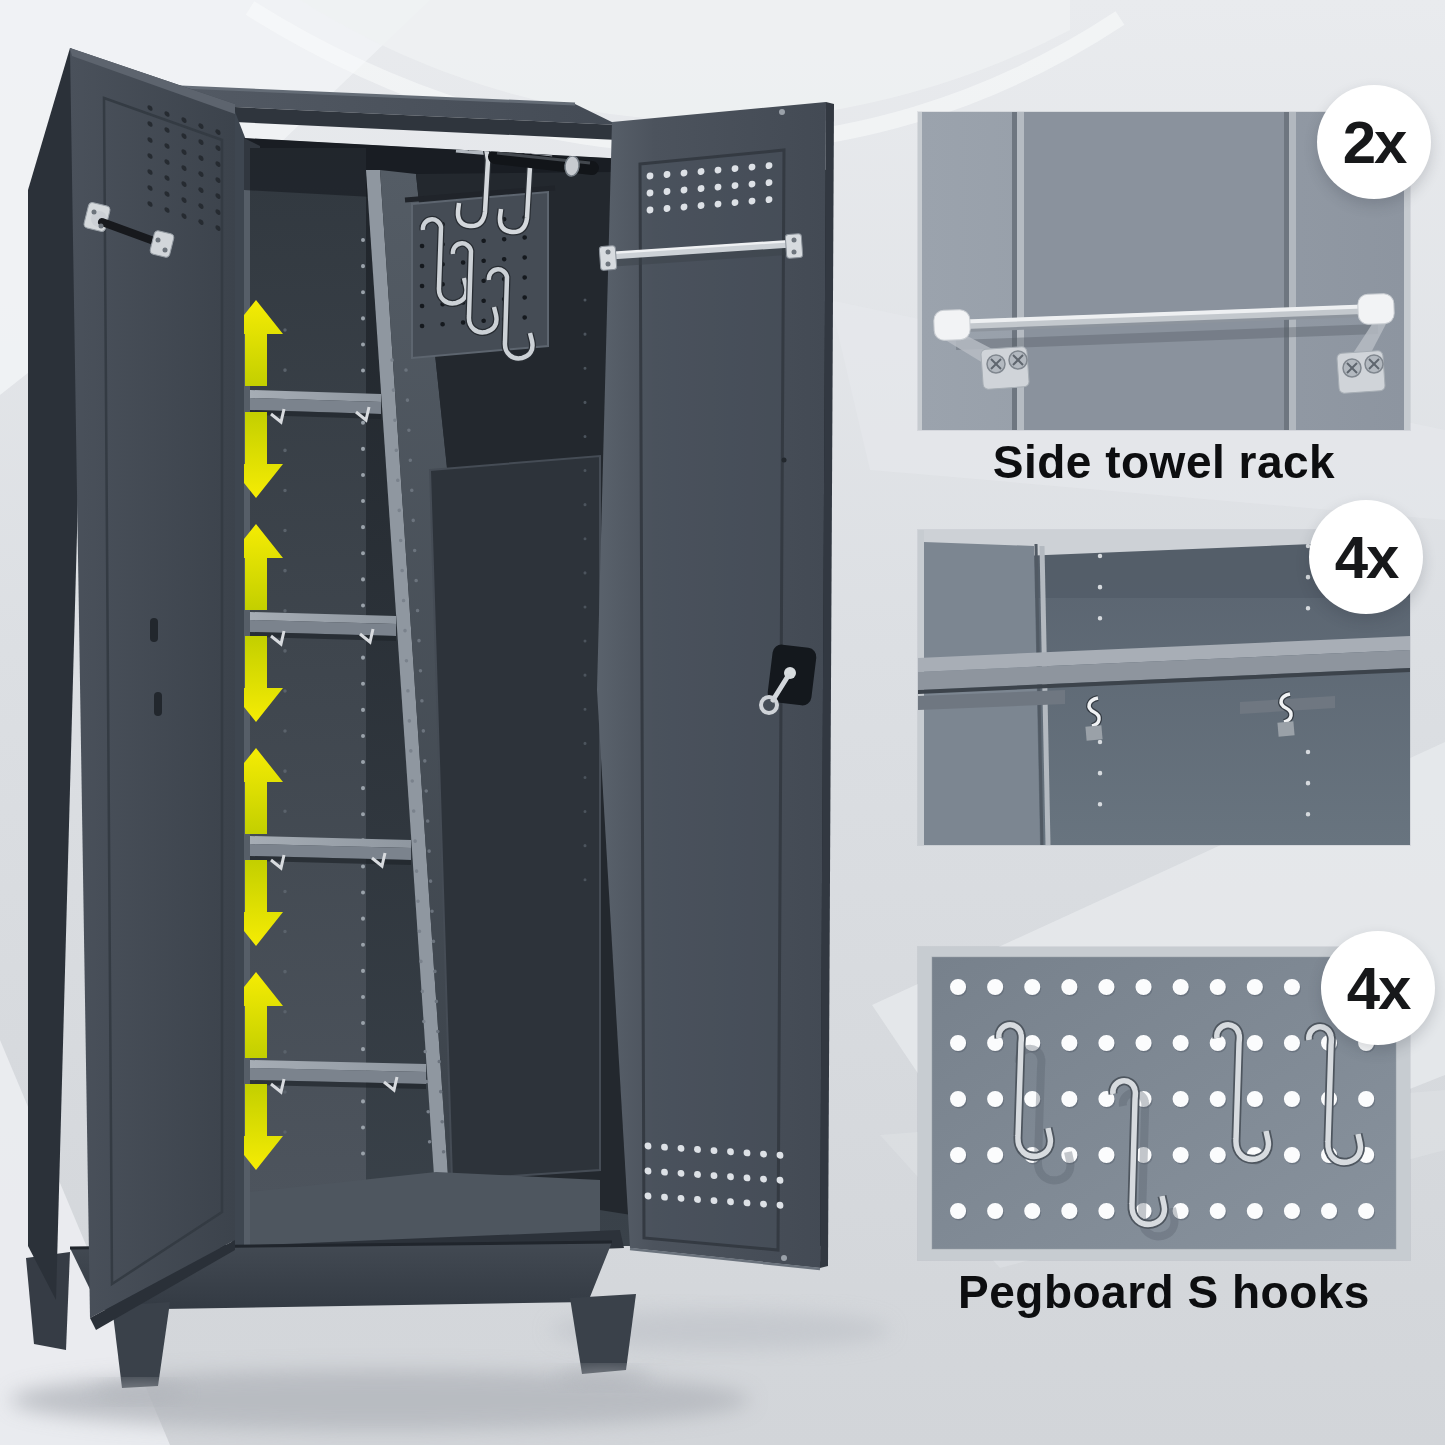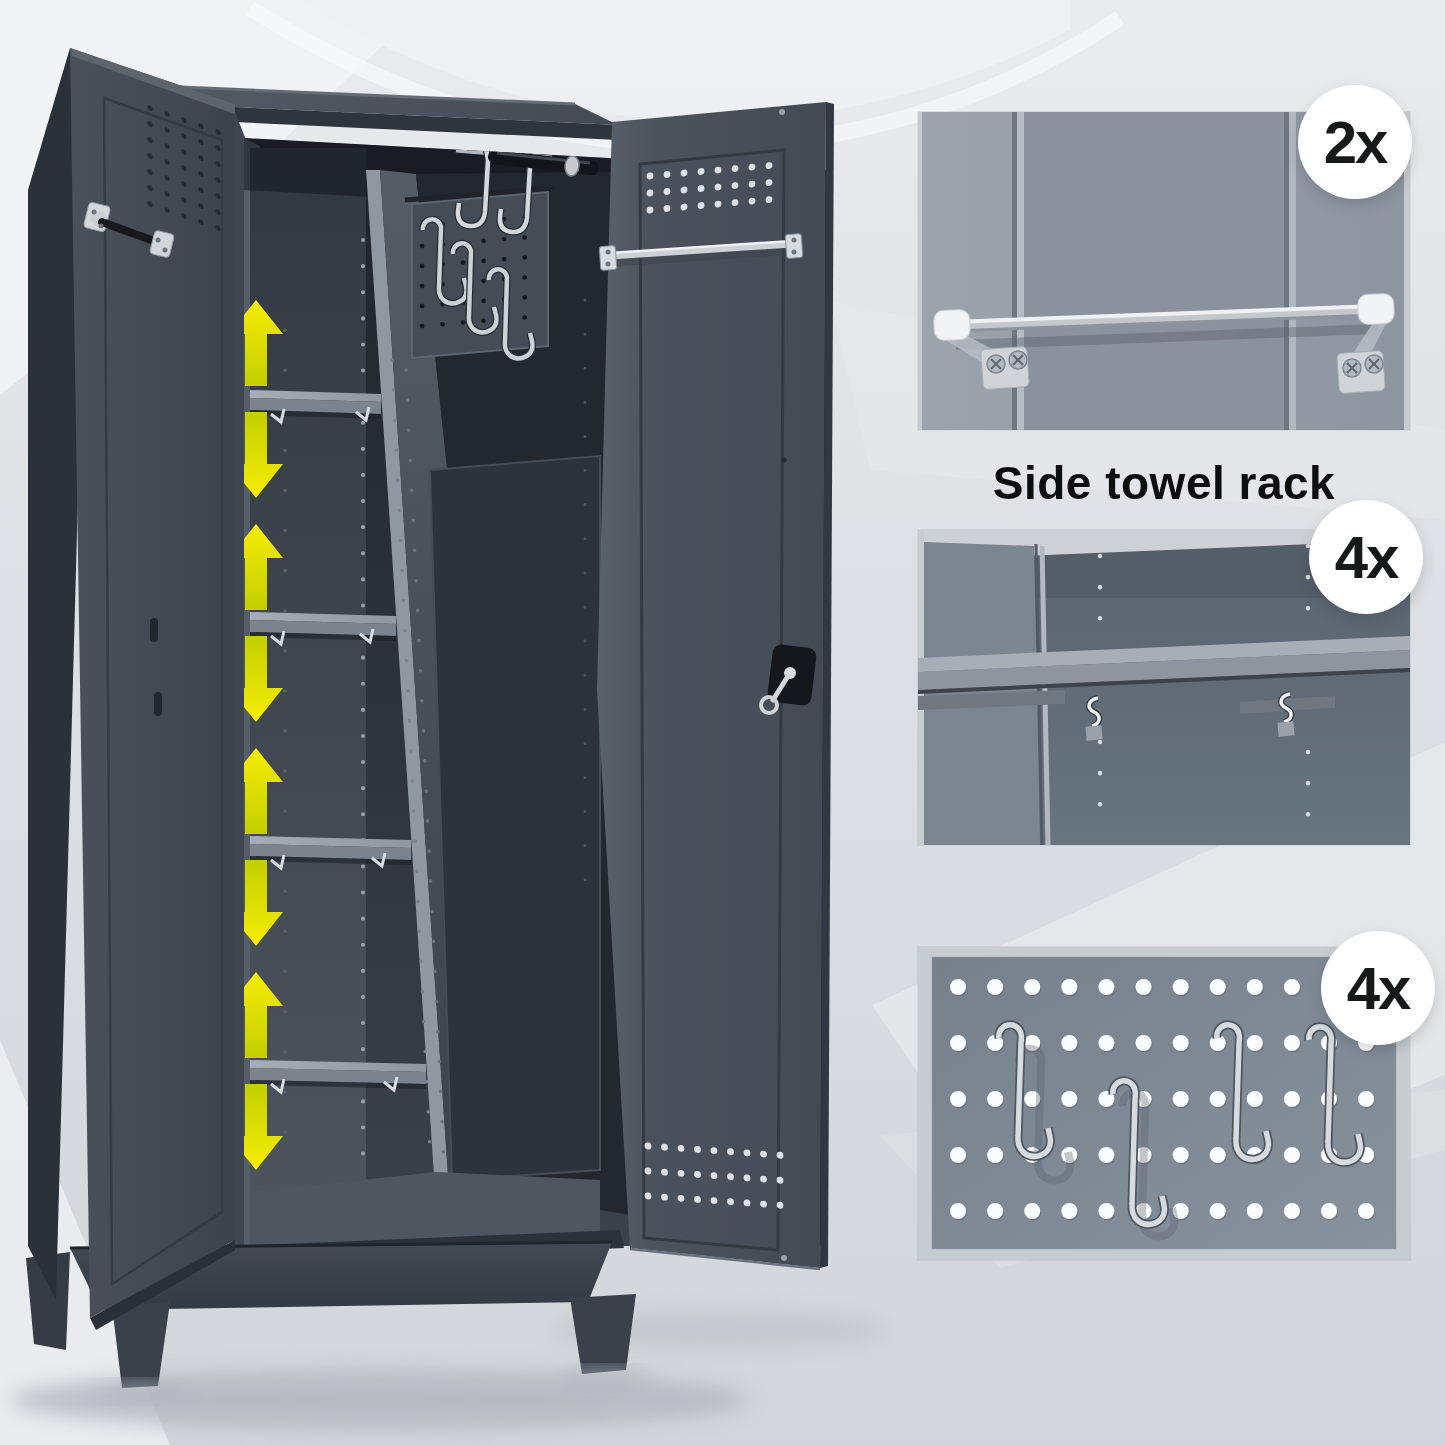--- a/index.html
+++ b/index.html
@@ -11,21 +11,21 @@
   .scene{position:absolute;left:0;top:0;width:1445px;height:1445px;}
   .callout{position:absolute;left:918px;width:492px;}
   .photo{display:block;width:492px;box-shadow:0 0 0 1px rgba(120,128,138,.15);}
   .badge{
     position:absolute;width:114px;height:114px;border-radius:50%;
     background:#ffffff;display:flex;align-items:center;justify-content:center;
     font-weight:bold;font-size:60px;letter-spacing:-2px;color:#17181a;
     box-shadow:0 6px 14px rgba(40,45,55,.18);
   }
   .caption{
-    margin-top:26px;text-align:center;font-weight:bold;font-size:46px;
+    margin-top:5px;text-align:center;font-weight:bold;font-size:46px;
     color:#0d0e10;letter-spacing:.5px;white-space:nowrap;
   }
 </style>
 </head>
 <body>
 
 <div class="stage">
 
   <svg class="scene" viewBox="0 0 1445 1445">
     <defs>
@@ -403,21 +403,21 @@
       <g>
         <rect x="420" y="240" width="46" height="40" rx="5" fill="#d0d4d9" stroke="#a6adb4" transform="rotate(-4 443 260)"></rect>
         <circle cx="434" cy="256" r="9" fill="#b3b9c0" stroke="#80878f" stroke-width="1.5"></circle>
         <line x1="429" y1="251" x2="439" y2="261" stroke="#5f666e" stroke-width="2"></line>
           <line x1="439" y1="251" x2="429" y2="261" stroke="#5f666e" stroke-width="2"></line>
         <circle cx="456" cy="252" r="9" fill="#b3b9c0" stroke="#80878f" stroke-width="1.5"></circle>
         <line x1="451" y1="247" x2="461" y2="257" stroke="#5f666e" stroke-width="2"></line>
           <line x1="461" y1="247" x2="451" y2="257" stroke="#5f666e" stroke-width="2"></line>
       </g>
     </svg>
-    <div class="badge" style="left:380px;top:-27px;text-align:center;">2x</div>
+    <div class="badge" style="left:399px;top:-27px;text-align:center;">2x</div>
     <figcaption class="caption">Side towel rack</figcaption>
   </figure>
 
   <figure class="callout" style="top:530px;margin:0;">
     <svg class="photo" viewBox="0 0 492 315" style="height:315px">
       <defs>
         <linearGradient id="p2" x1="0" y1="0" x2="0" y2="1">
           <stop offset="0" stop-color="#59636f"></stop>
             <stop offset="1" stop-color="#68747f"></stop>
         </linearGradient>
@@ -481,15 +481,16 @@
         <path d="M195,147 a11,11 0 1 1 22,-4 c1,3 0,7 0,10 l-3,104 c-1,15 9,22 20,20 c9,-2 14,-9 12,-19 l-2,-9" transform="translate(10,12)" stroke="#59626e" stroke-width="8" opacity=".35"></path>
         <path d="M195,147 a11,11 0 1 1 22,-4 c1,3 0,7 0,10 l-3,104 c-1,15 9,22 20,20 c9,-2 14,-9 12,-19 l-2,-9" stroke="#4e565f" stroke-width="9"></path>
         <path d="M195,147 a11,11 0 1 1 22,-4 c1,3 0,7 0,10 l-3,104 c-1,15 9,22 20,20 c9,-2 14,-9 12,-19 l-2,-9" stroke="#d7dbdf" stroke-width="5.5"></path>
         <path d="M299,91 a11,11 0 1 1 22,-4 c1,3 0,7 0,10 l-3,95 c-1,15 9,22 20,20 c9,-2 14,-9 12,-19 l-2,-9" stroke="#4e565f" stroke-width="9"></path>
         <path d="M299,91 a11,11 0 1 1 22,-4 c1,3 0,7 0,10 l-3,95 c-1,15 9,22 20,20 c9,-2 14,-9 12,-19 l-2,-9" stroke="#d7dbdf" stroke-width="5.5"></path>
         <path d="M391,93 a11,11 0 1 1 22,-4 c1,3 0,7 0,10 l-3,96 c-1,15 9,22 20,20 c9,-2 14,-9 12,-19 l-2,-9" stroke="#4e565f" stroke-width="9"></path>
         <path d="M391,93 a11,11 0 1 1 22,-4 c1,3 0,7 0,10 l-3,96 c-1,15 9,22 20,20 c9,-2 14,-9 12,-19 l-2,-9" stroke="#d7dbdf" stroke-width="5.5"></path>
       </g>
     </svg>
     <div class="badge" style="left:403px;top:-16px;">4x</div>
+    <figcaption class="caption">Pegboard S hooks</figcaption>
   </figure>
 
 </div>
 
 </body></html>

